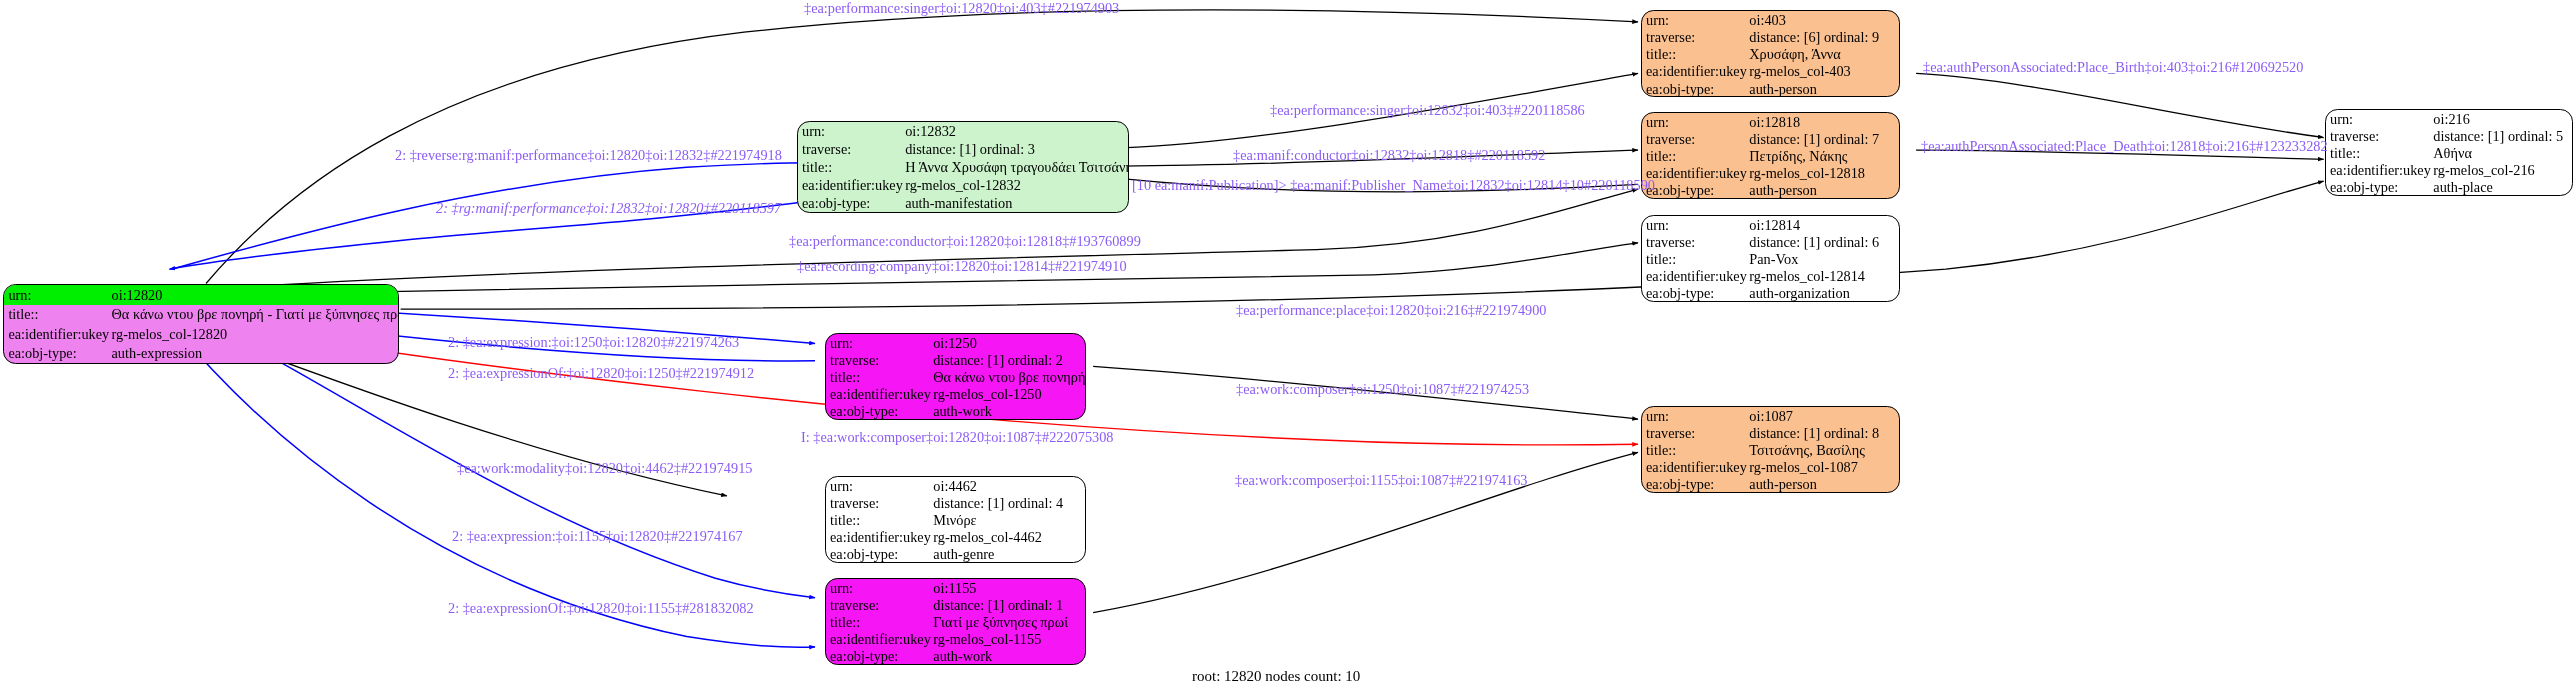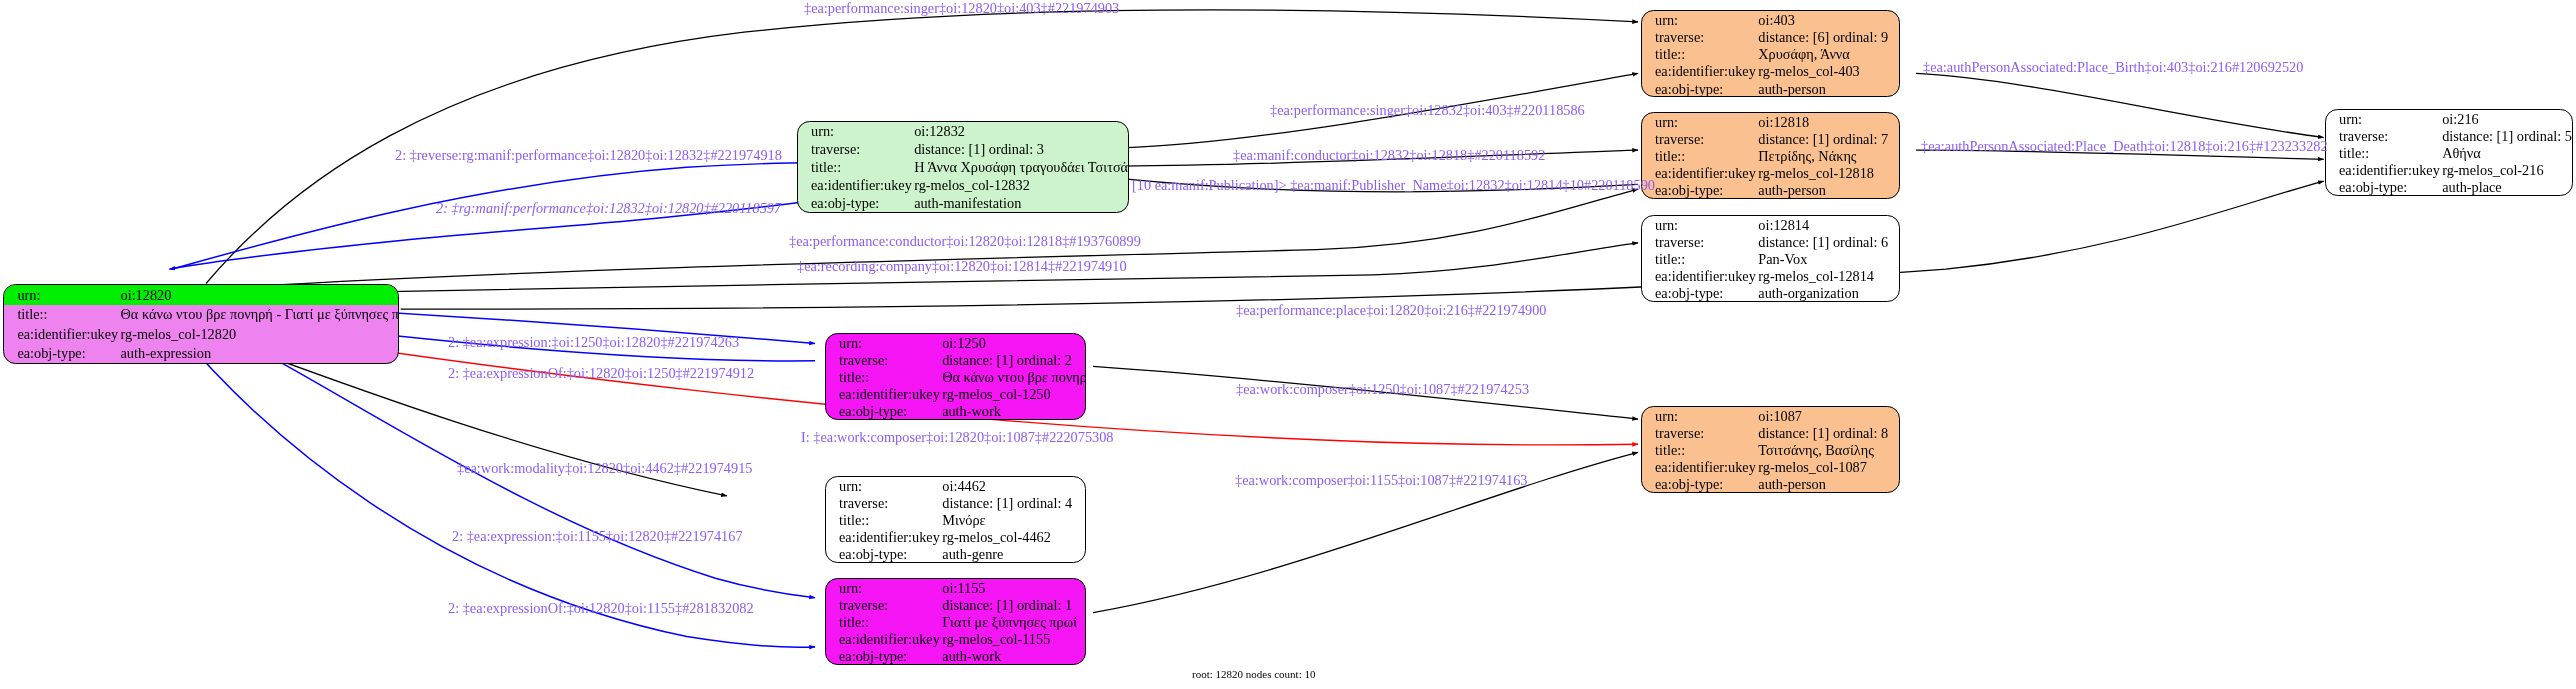--- a/index.html
+++ b/index.html
@@ -6,32 +6,32 @@
   body{width:2576px;height:690px;position:relative;overflow:hidden;
        font-family:"Liberation Serif","DejaVu Serif",serif;color:#000;}
   #stage{position:absolute;left:0;top:0;width:2576px;height:690px;}
   svg.edges{position:absolute;left:0;top:0;width:2576px;height:690px;overflow:visible;}
 
   .node{position:absolute;box-sizing:border-box;border:1.1px solid #000;
         border-radius:12.6px;overflow:hidden;background:#fff;}
   .node table{border-collapse:collapse;width:100%;height:100%;}
   .node td{font-size:14.3px;line-height:1.12;padding:0.6px 0 0.6px 0;white-space:nowrap;
            vertical-align:middle;}
-  .node td.k{width:101px;padding-left:13px;}
+  .node td.k{width:101px;padding-left:4px;}
   .node td.v{padding-left:2.3px;}
   .hl{background:#00ee00;}
   .n-violet{background:#ee82ee;}
   .n-green{background:#ccf3cc;}
   .n-orange{background:#fac090;}
   .n-magenta{background:#f515f5;}
   .n-white{background:#ffffff;}
 
   .elabel{position:absolute;font-size:14.3px;white-space:nowrap;color:#8b5cf6;
           line-height:1;}
-  .footer{position:absolute;font-size:11px;white-space:nowrap;}
+  .footer{position:absolute;font-size:15px;white-space:nowrap;}
 </style>
 </head>
 <body>
 
 <div id="stage">
 
   <svg class="edges" viewBox="0 0 4501 1205">
     <defs>
       <marker id="ahB" markerWidth="12" markerHeight="12" refX="10" refY="4" orient="auto" markerUnits="userSpaceOnUse">
         <path d="M0,0 L11,4 L0,8 z" fill="#000"></path>

